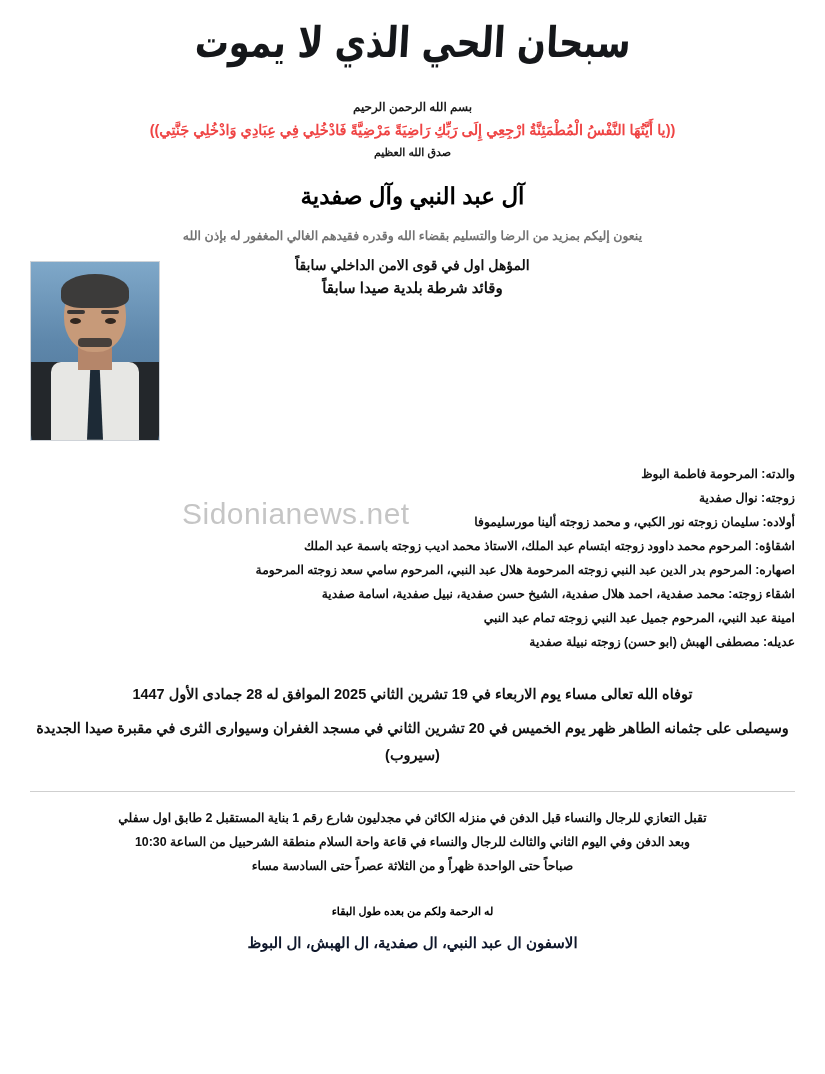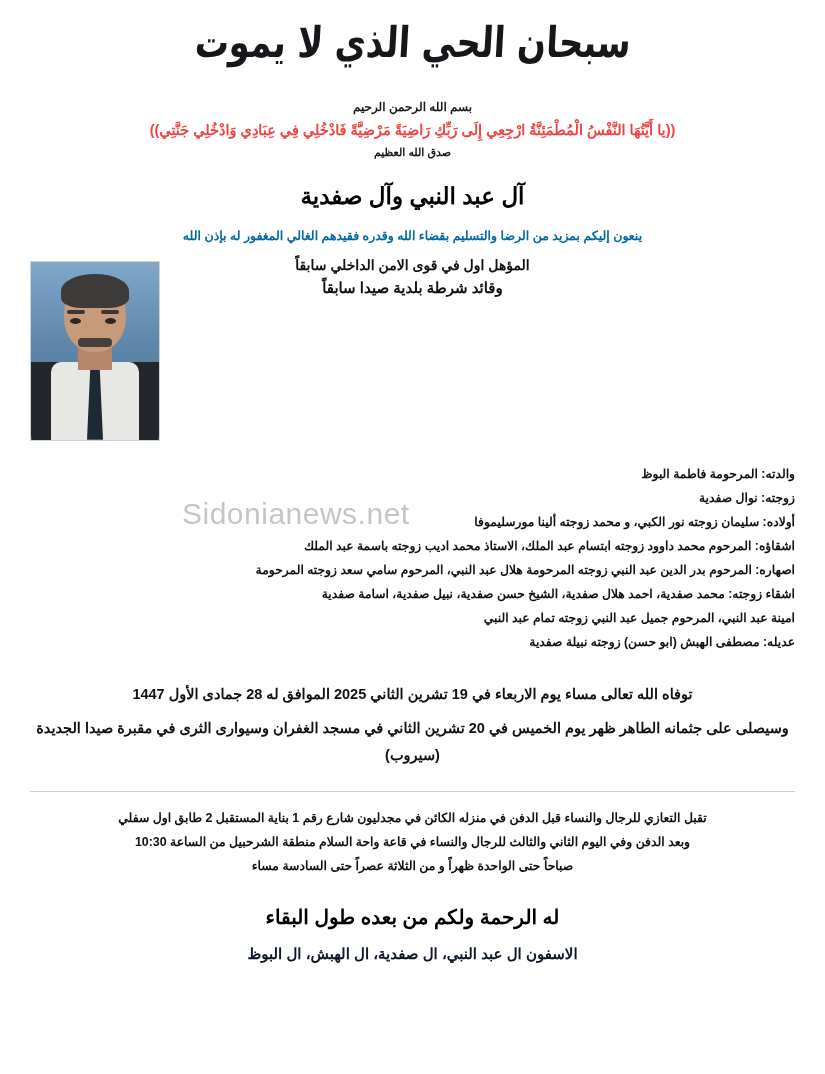--- a/index.html
+++ b/index.html
@@ -71,21 +71,21 @@
     font-size: 23px;
     font-weight: 700;
     margin-top: 24px;
     color: #000;
   }
   .announce {
     text-align: center;
     font-size: 12.5px;
     font-weight: 700;
     margin-top: 18px;
-    color: #0369a1;
+    color: #737373;
   }
 
   
   .deceased-row {
     margin-top: 14px;
     position: relative;
     min-height: 190px;
   }
   .photo {
     position: absolute;
@@ -257,21 +257,21 @@
   .condolences {
     text-align: center;
     font-size: 12.4px;
     font-weight: 700;
     color: #111;
     line-height: 1.95;
   }
 
   .closing {
     text-align: center;
-    font-size: 20px;
+    font-size: 11px;
     font-weight: 700;
     color: #000;
     margin-top: 26px;
   }
   .signatories {
     text-align: center;
     font-size: 15px;
     font-weight: 700;
     color: #0f172a;
     margin-top: 16px;

